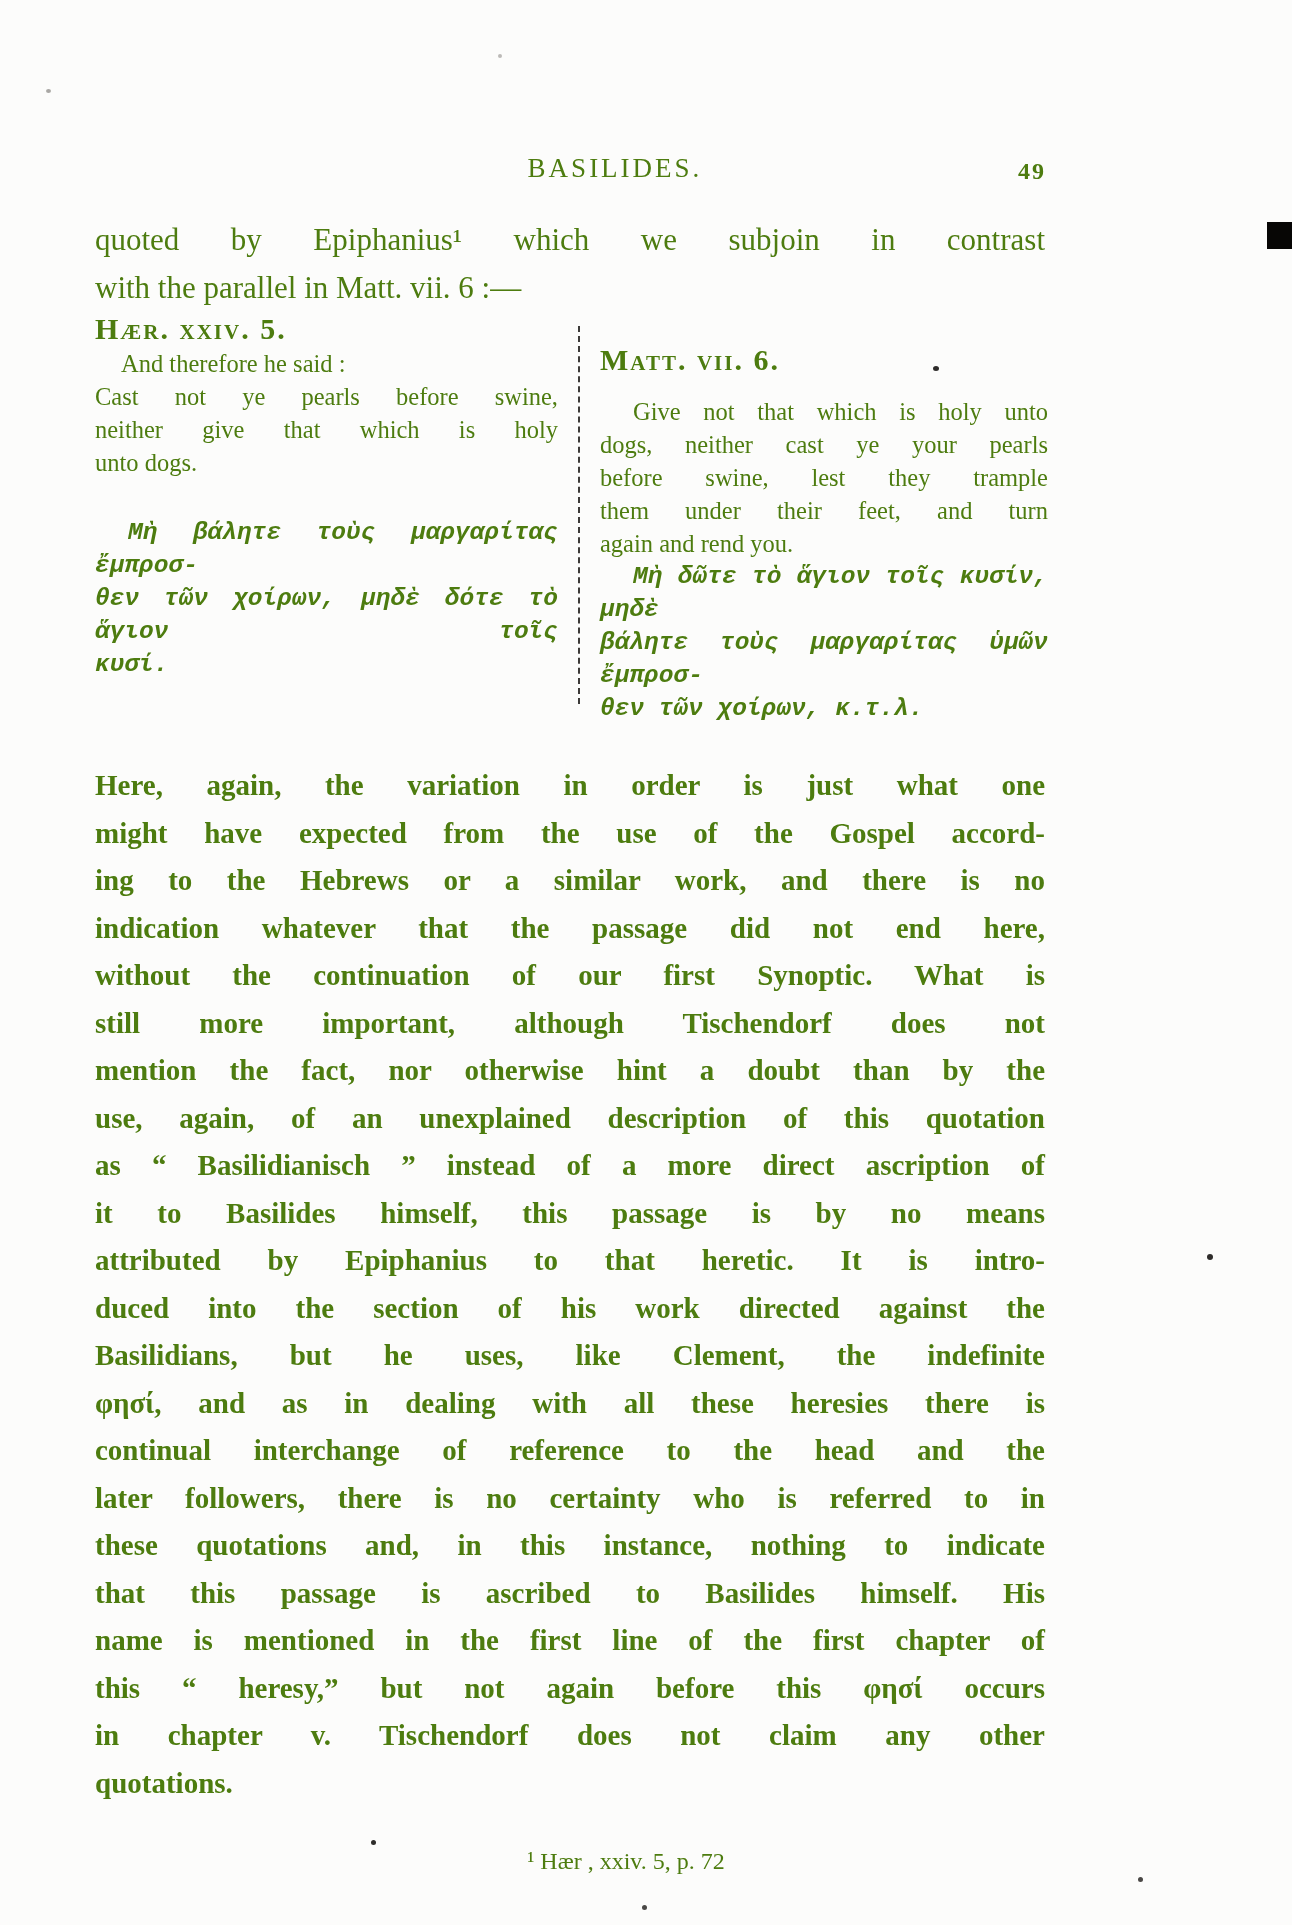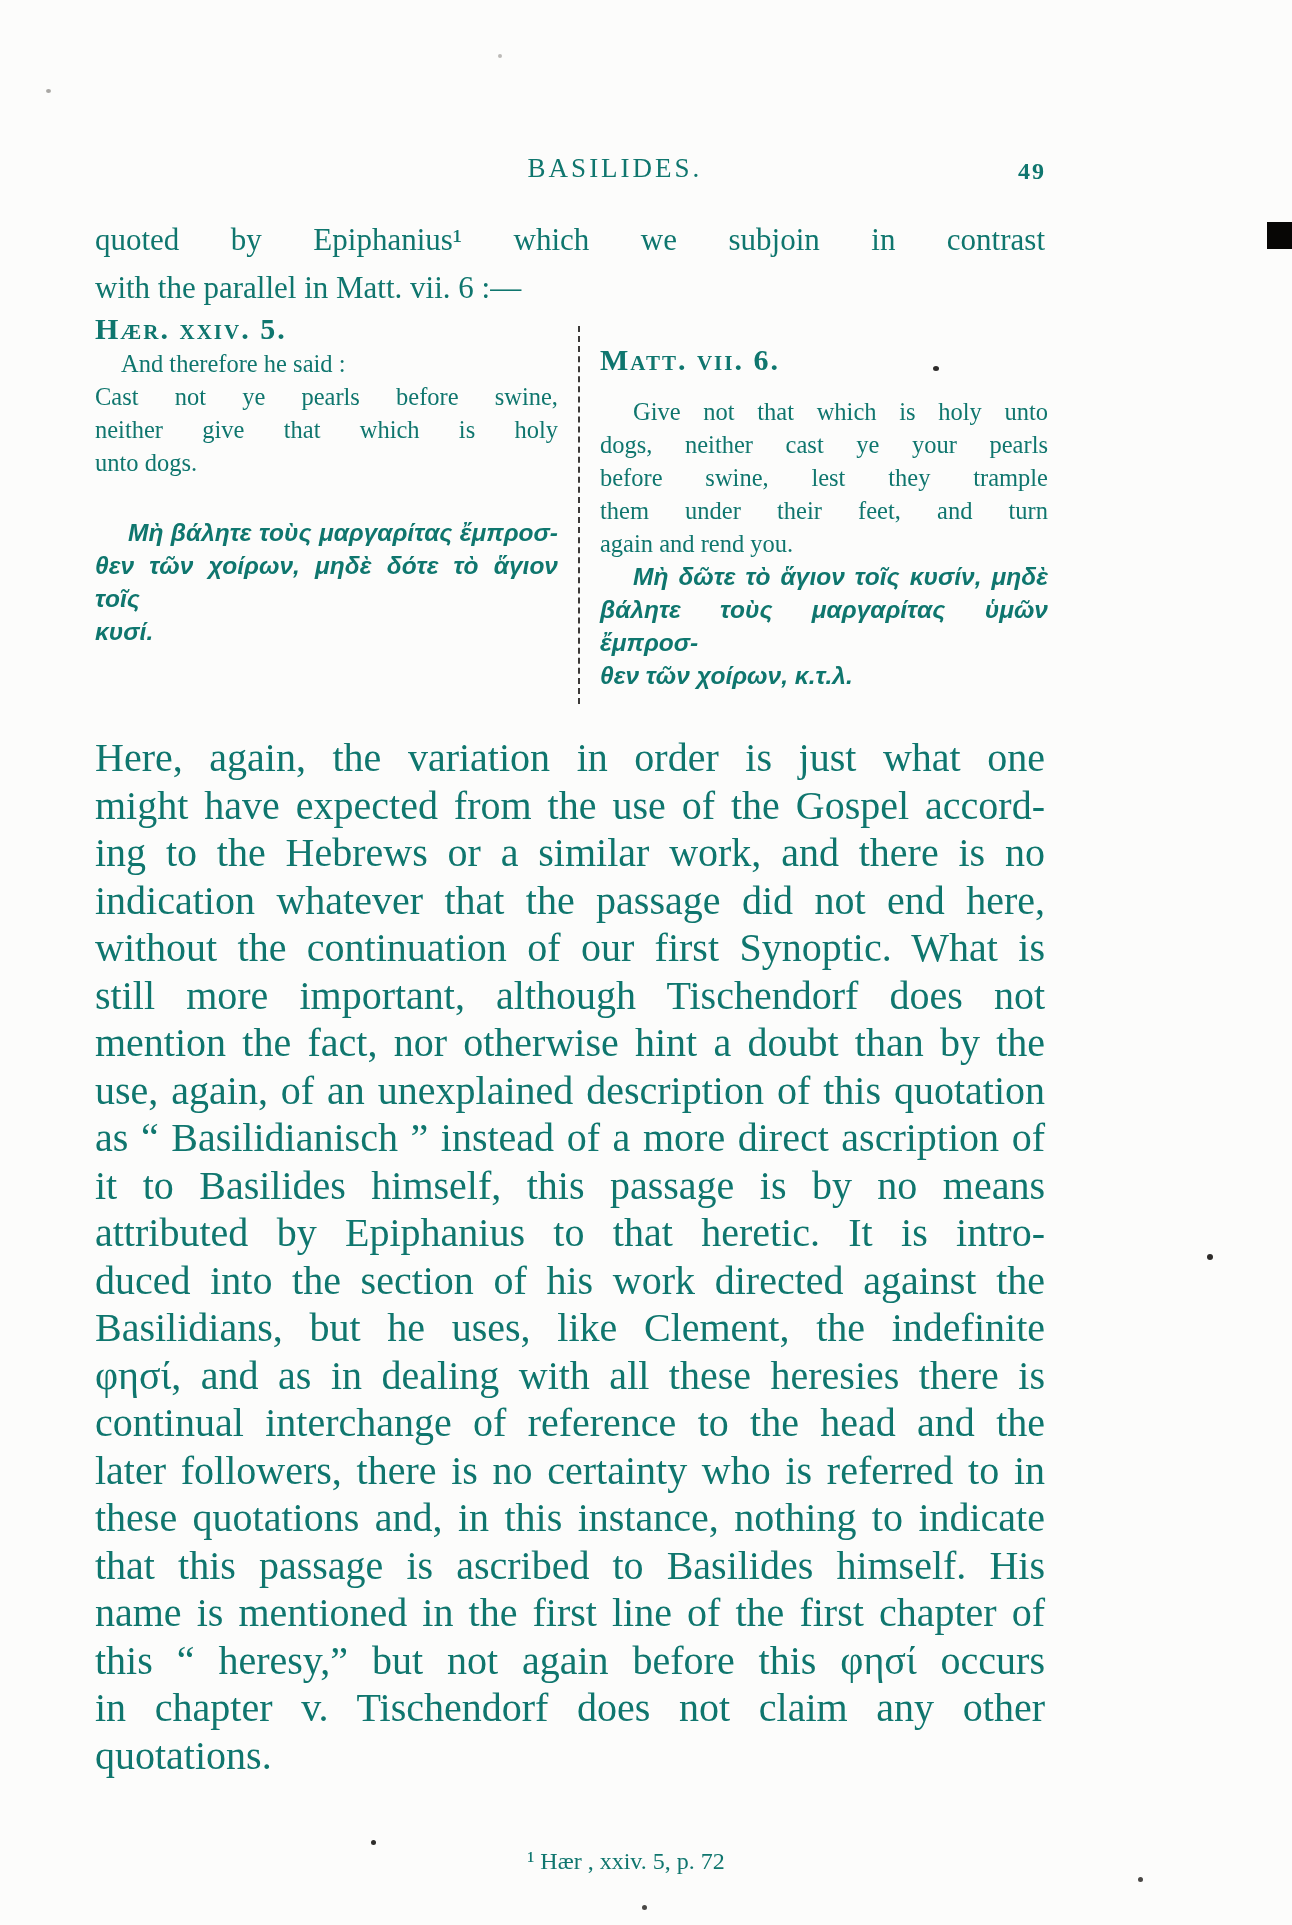--- a/index.html
+++ b/index.html
@@ -5,21 +5,21 @@
   html, body {
     margin: 0;
     padding: 0;
     background: #ffffff;
   }
   .page {
     position: relative;
     width: 1292px;
     height: 1925px;
     background: #fcfcfb;
-    color: #0f766e;
+    color: #4d7c0f;
     font-family: "Liberation Serif", "DejaVu Serif", serif;
     overflow: hidden;
   }
 
   
   .running-head {
     position: absolute;
     top: 153px;
     left: 0;
     width: 1230px;
@@ -85,35 +85,36 @@
     text-align: left;
     font-variant: small-caps;
     font-weight: 700;
     letter-spacing: 2px;
     font-size: 30px;
     margin-bottom: 2px;
   }
   .indent1 { text-indent: 26px; }
   .indent2 { text-indent: 33px; }
   .greek {
-    font-family: Liberation Sans, sans-serif;
+    font-family: Liberation Mono, monospace;
     font-style: italic;
     font-weight: 600;
   }
   .greek-left { margin-top: 37px; }
   .right-english { margin-top: 19px; }
 
   
   .body-text {
     position: absolute;
-    top: 734px;
+    top: 762px;
     left: 95px;
     width: 950px;
-    font-size: 40px;
+    font-size: 29px;
     line-height: 47.5px;
+    font-weight: bold;
   }
 
   
   .footnote {
     position: absolute;
     top: 1848px;
     left: 0;
     width: 1252px;
     text-align: center;
     font-size: 24px;

